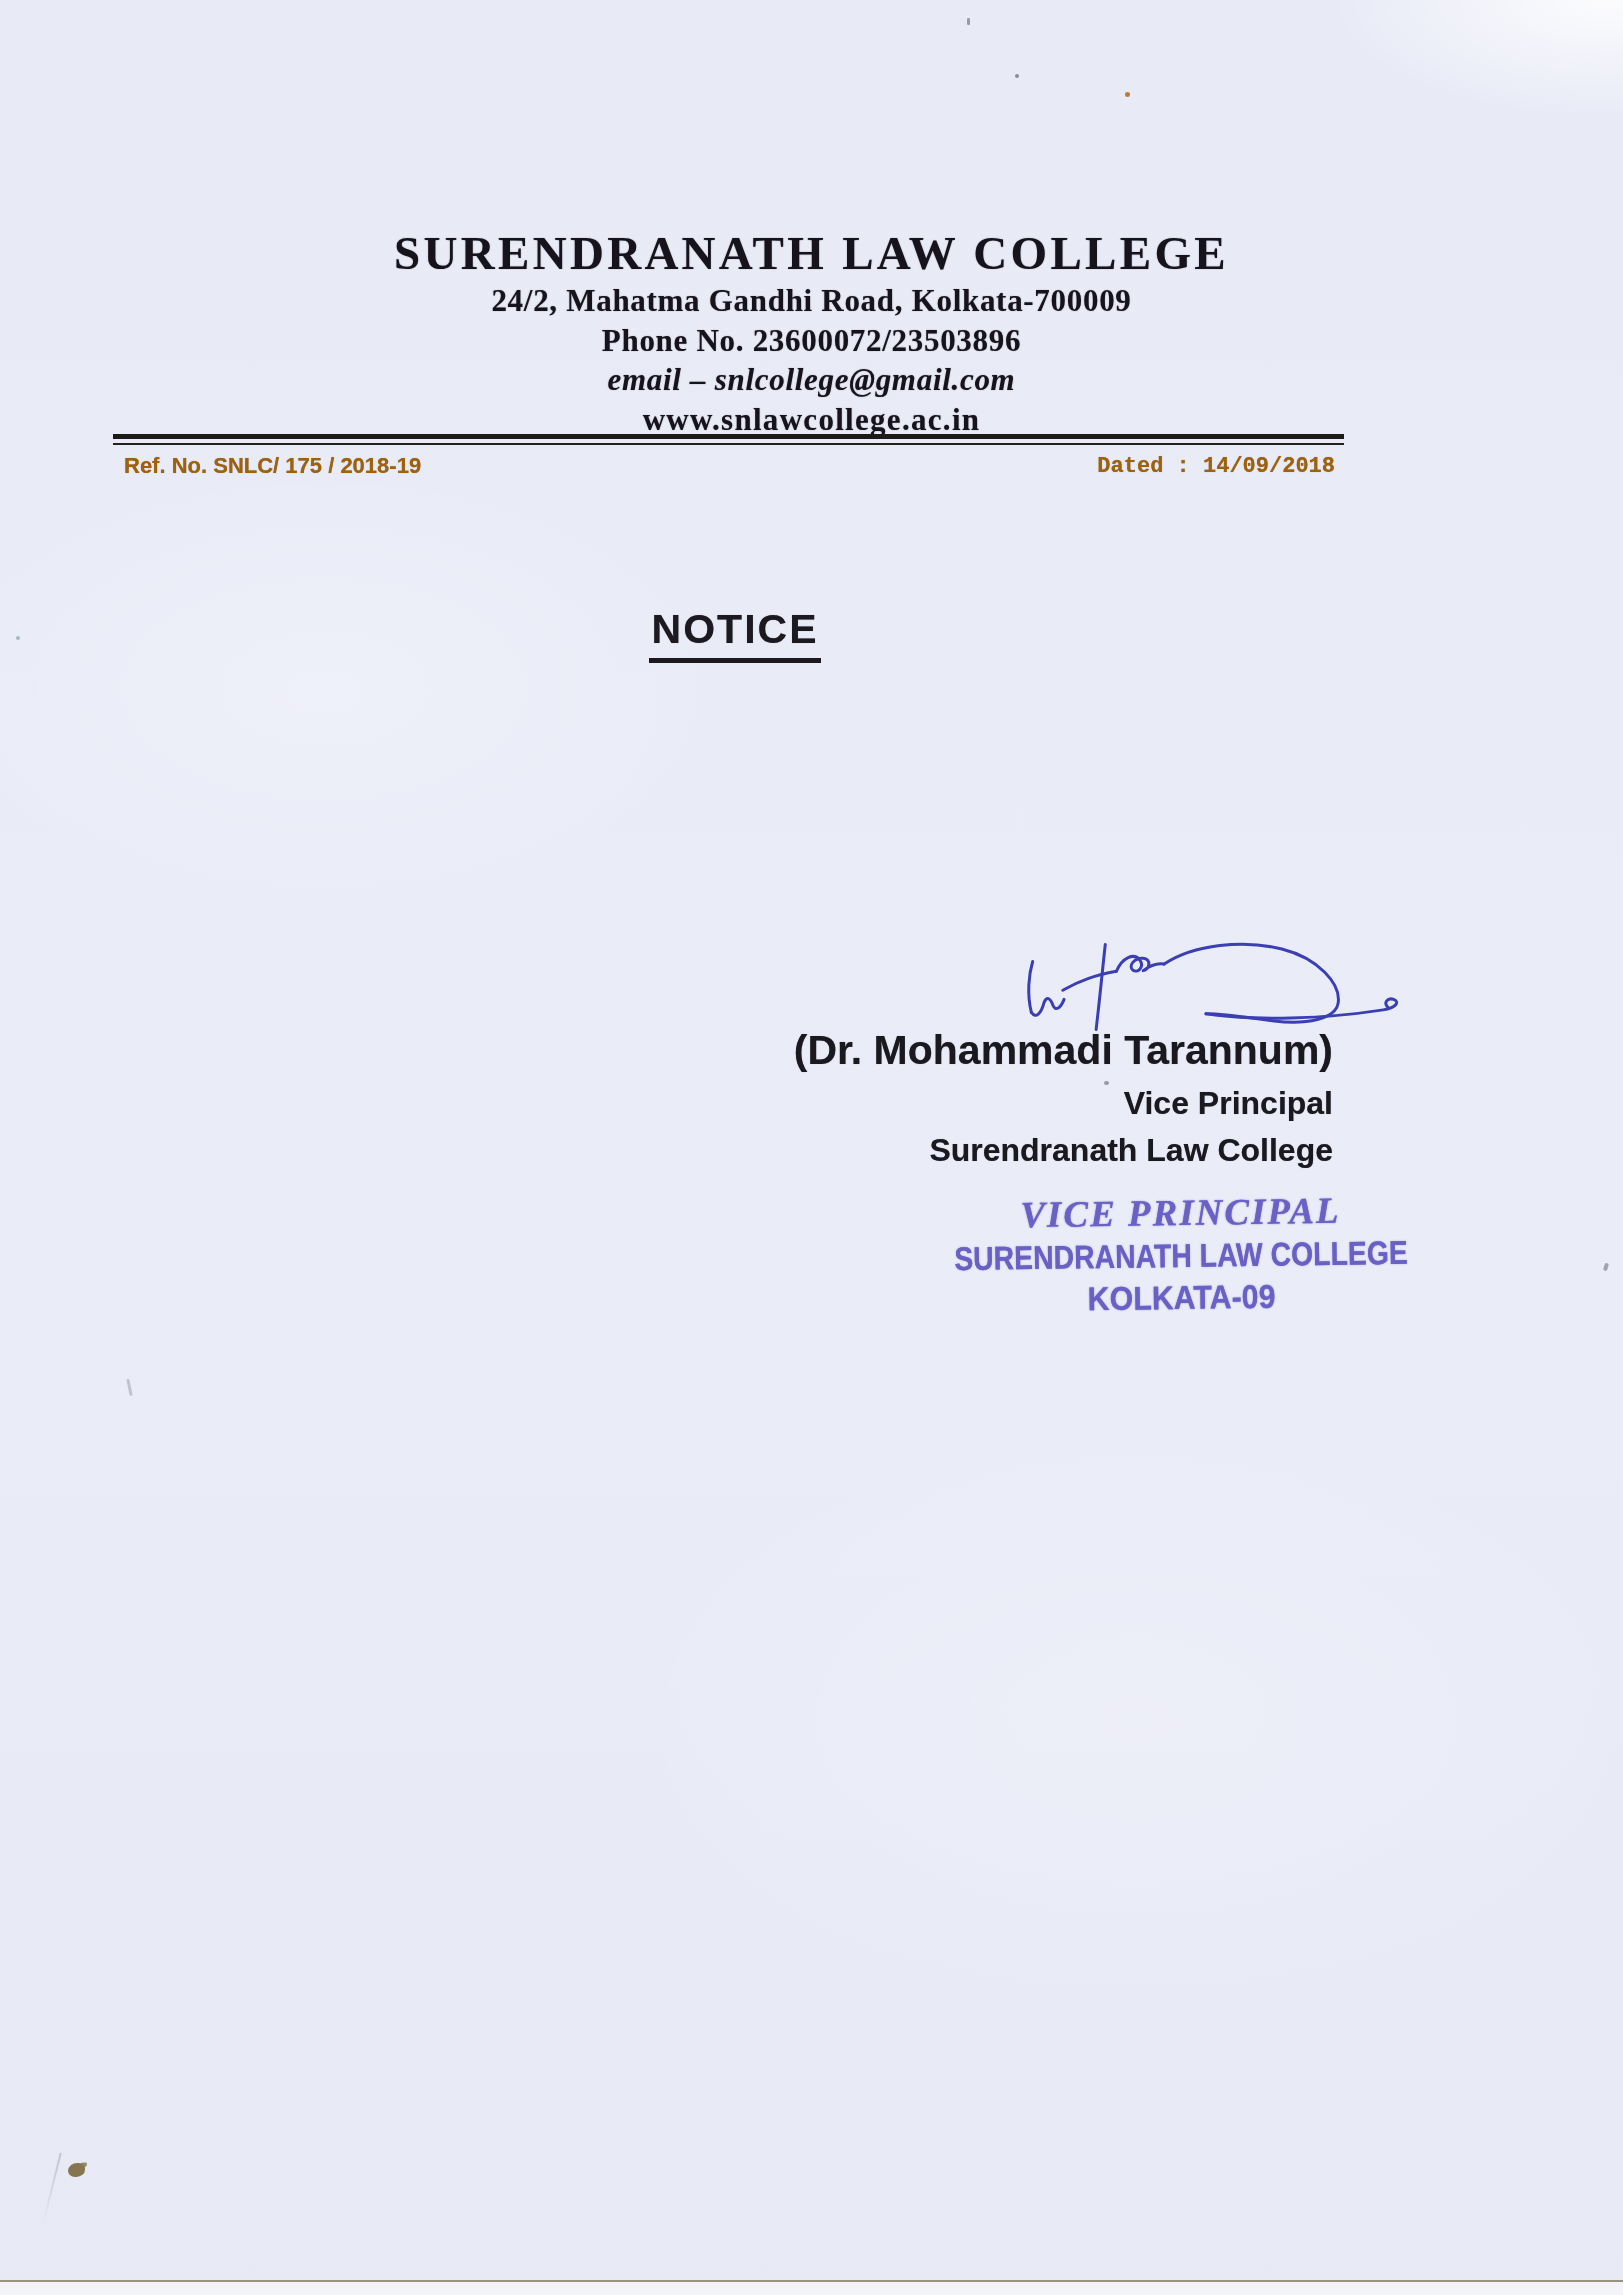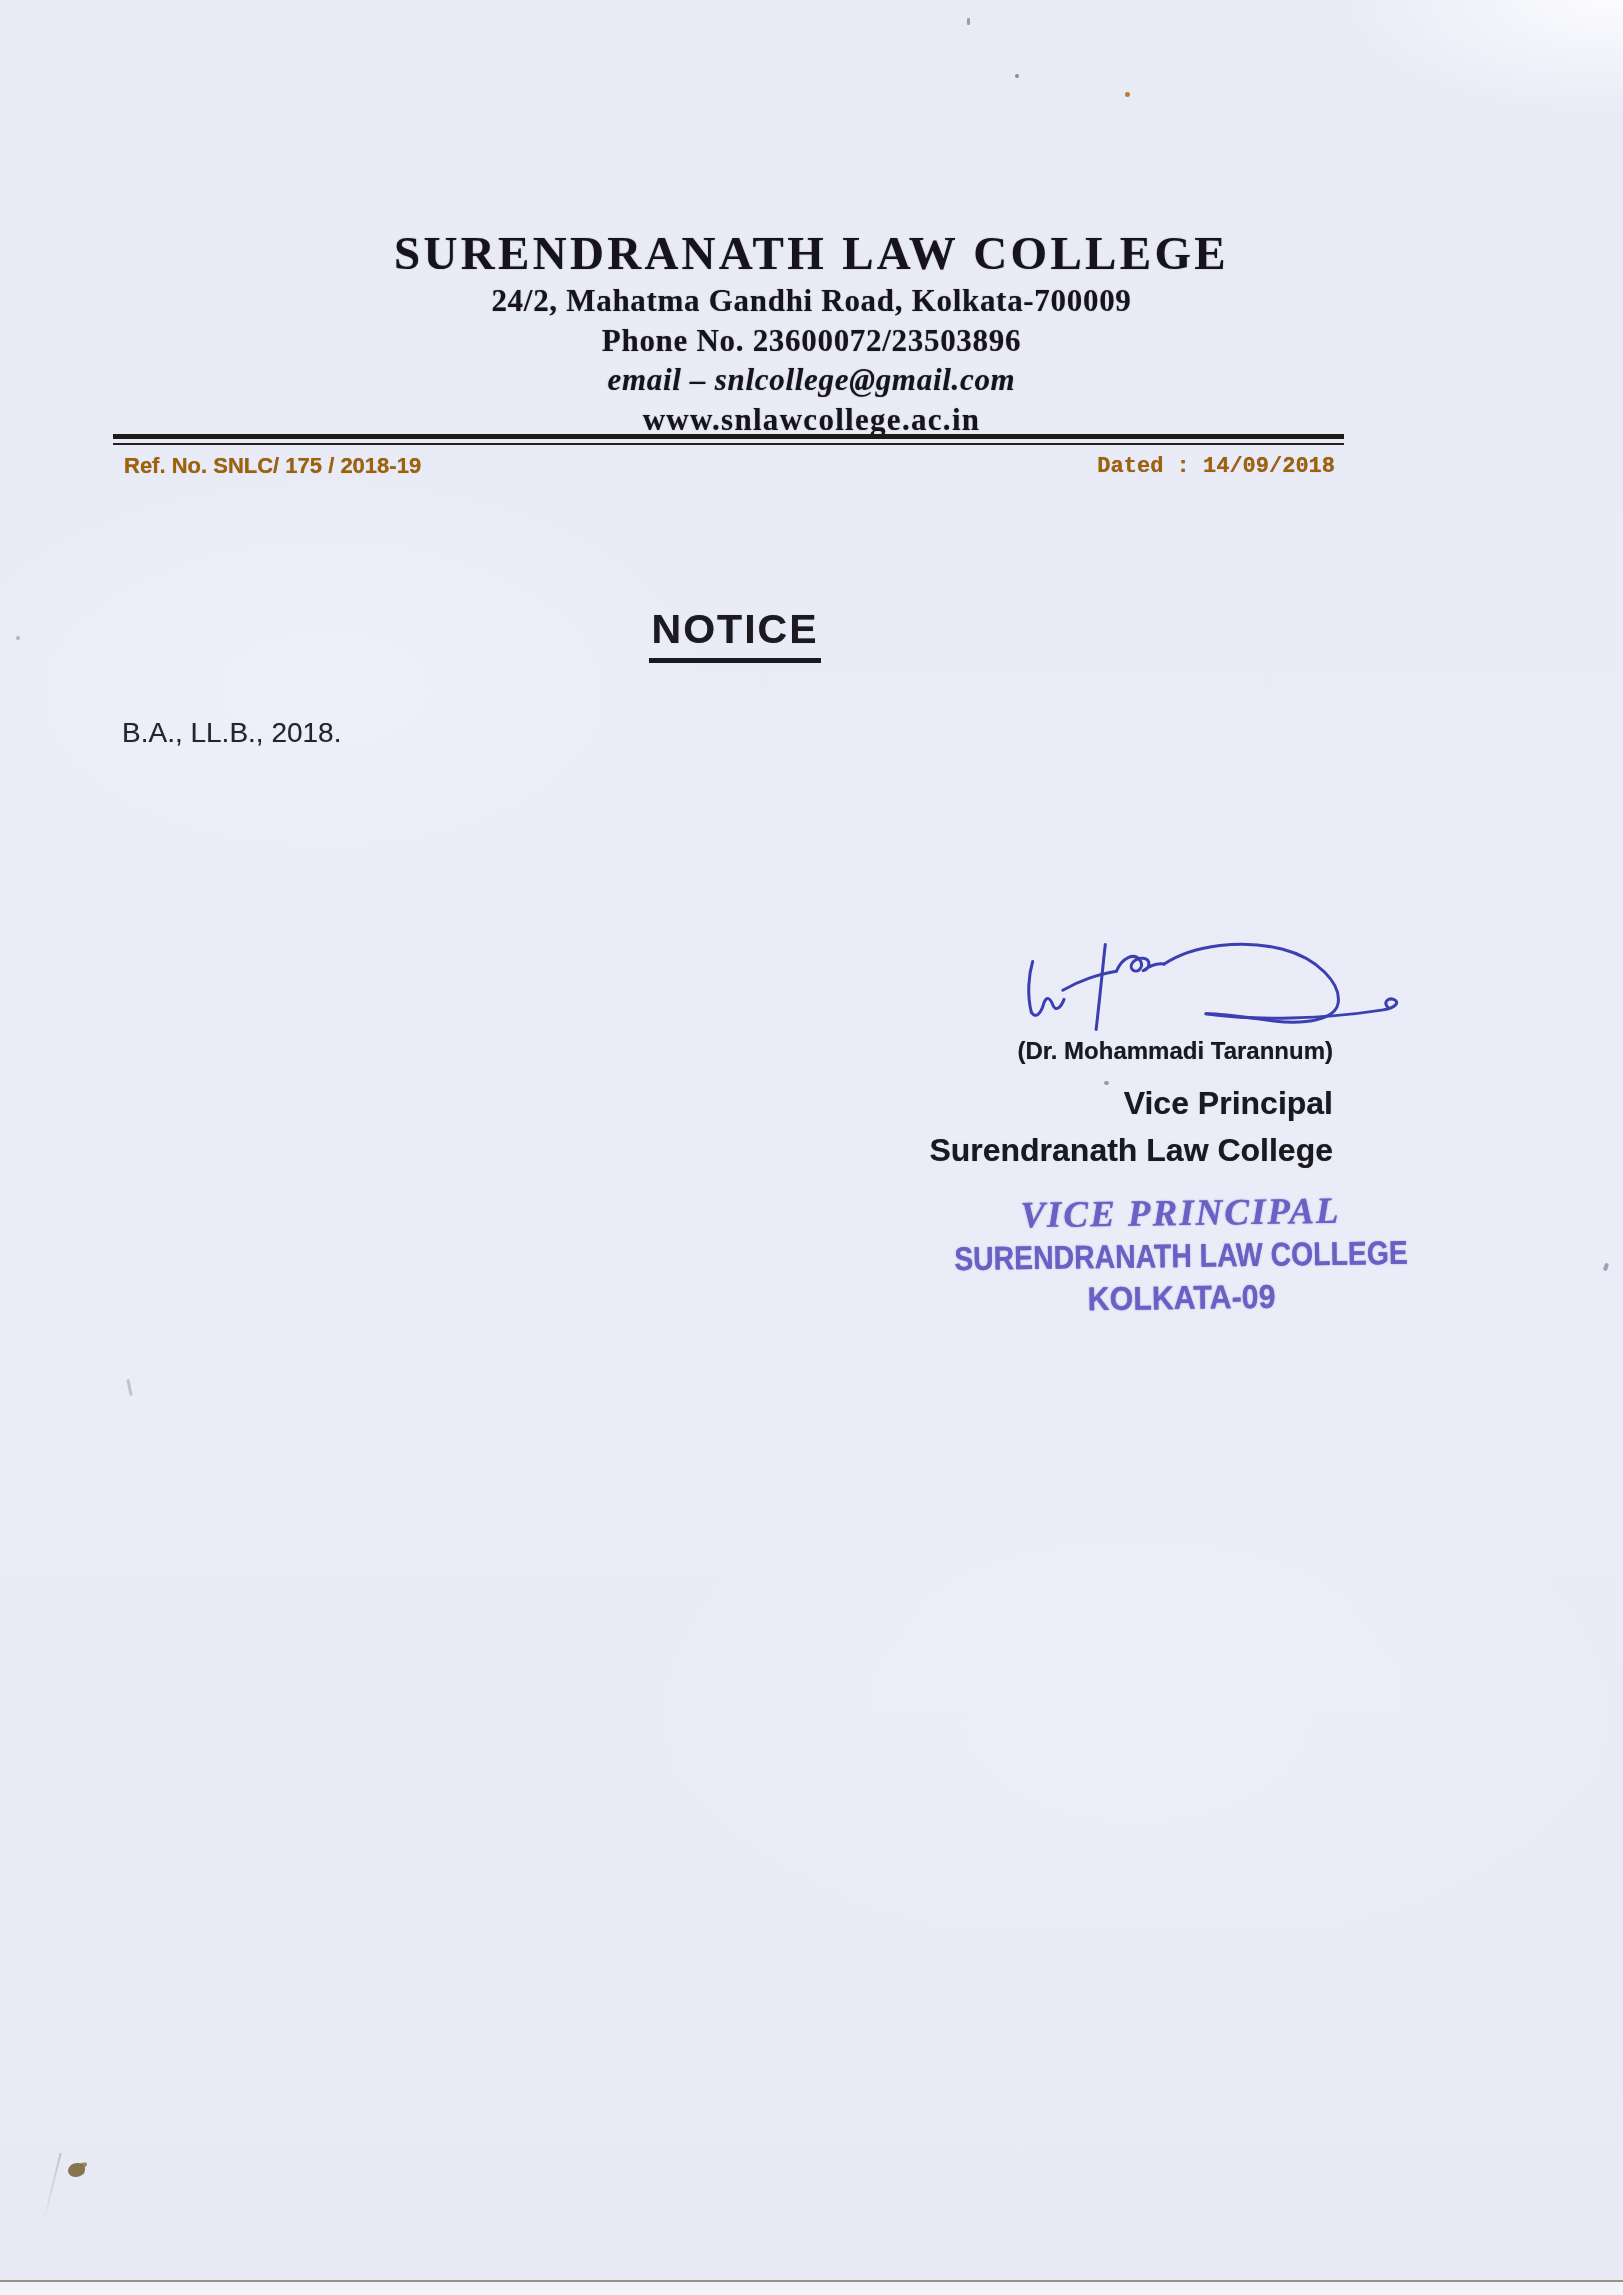--- a/index.html
+++ b/index.html
@@ -51,21 +51,21 @@
   .bline{line-height:39px;text-align:justify;}
   .bline.jlast{text-align-last:justify;}
   .bline sup{font-size:17px;line-height:0;vertical-align:11.8px;}
   
   .sig{position:absolute;left:1018px;top:934px;width:393px;height:121px;}
   
   .signatory{
     position:absolute;right:290px;top:1031px;text-align:right;
     font-weight:bold;color:#1b1920;text-shadow:0 0 0.7px rgba(27,25,32,.5);
   }
-  .signatory .s-name{font-size:24px;line-height:39px;}
+  .signatory .s-name{font-size:41px;line-height:39px;}
   .signatory .s-role{font-size:32px;line-height:39px;margin-top:14.4px;}
   .signatory .s-org{font-size:32px;line-height:39px;margin-top:7.2px;}
   
   .stamp{
     position:absolute;left:1181px;top:1192px;transform:translateX(-50%) rotate(-0.8deg);
     text-align:center;color:rgba(104,94,196,.88);
     text-shadow:0 0 2px rgba(110,100,200,.55), 0 0 0.7px rgba(90,80,185,.7);
     white-space:nowrap;
   }
   .stamp .st-l1{font-family:"Liberation Serif",serif;font-style:italic;font-weight:bold;
@@ -97,21 +97,20 @@
 <div class="rule"></div>
 
 <div class="refrow">
   <span class="ref-left">Ref. No. SNLC/ 175 / 2018-19</span>
   <span class="ref-right">Dated : 14/09/2018</span>
 </div>
 
 <div class="notice">NOTICE</div>
 
 <div class="bodytext">
-  <div class="bline">B.A., LL.B., 2018.</div>
 </div>
 
 <svg class="sig" viewBox="0 0 600 185">
   <g fill="none" stroke="#2e31ad" stroke-width="4.6" stroke-linecap="round" stroke-linejoin="round" opacity="0.92">
     <path d="M22,42 C16,62 13,92 20,120"></path>
     <path d="M20,120 C27,130 35,121 39,106 C43,94 49,98 53,109 C57,119 65,113 70,100"></path>
     <path d="M133,16 C129,52 124,104 119,146"></path>
     <path d="M68,86 C96,70 118,63 150,57"></path>
     <path d="M150,57 C159,36 177,28 186,40 C193,50 183,61 175,55 C168,49 177,36 191,37 C204,38 201,54 191,56 C199,50 212,44 223,46"></path>
     <path d="M223,46 C268,16 345,8 403,23 C458,37 494,76 489,106 C485,130 441,139 391,133 C345,127 305,121 287,122"></path>

